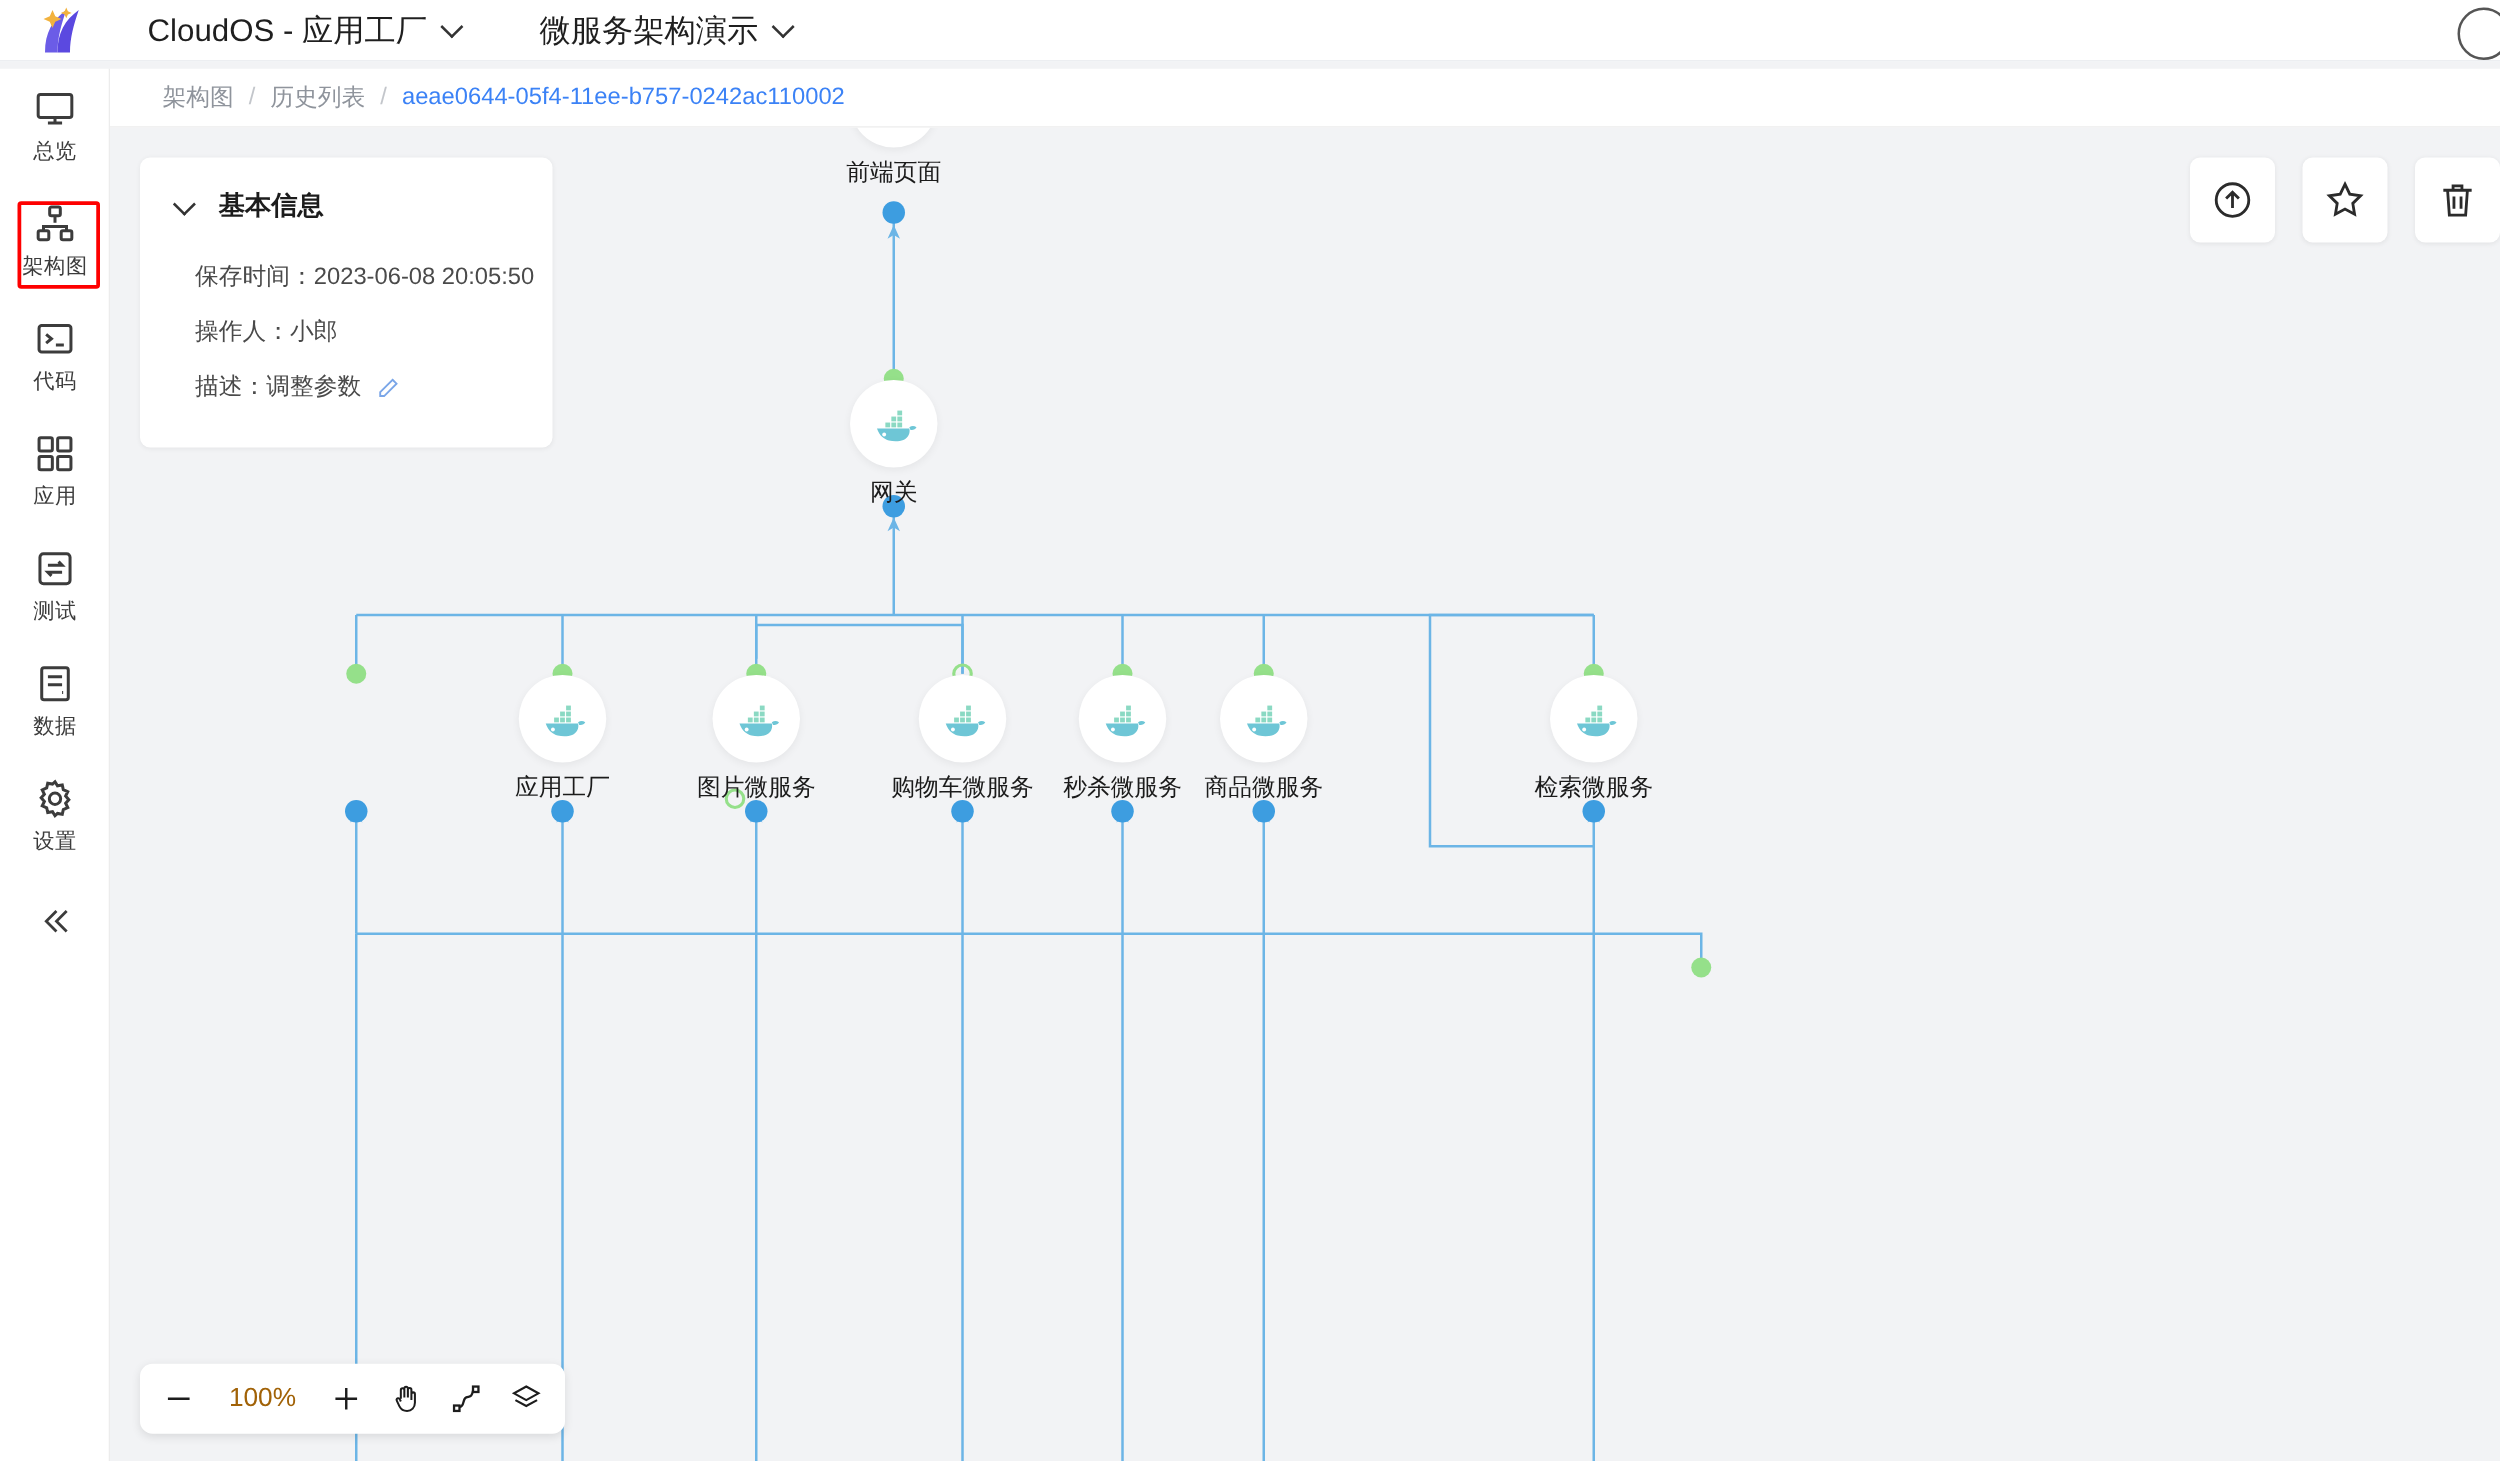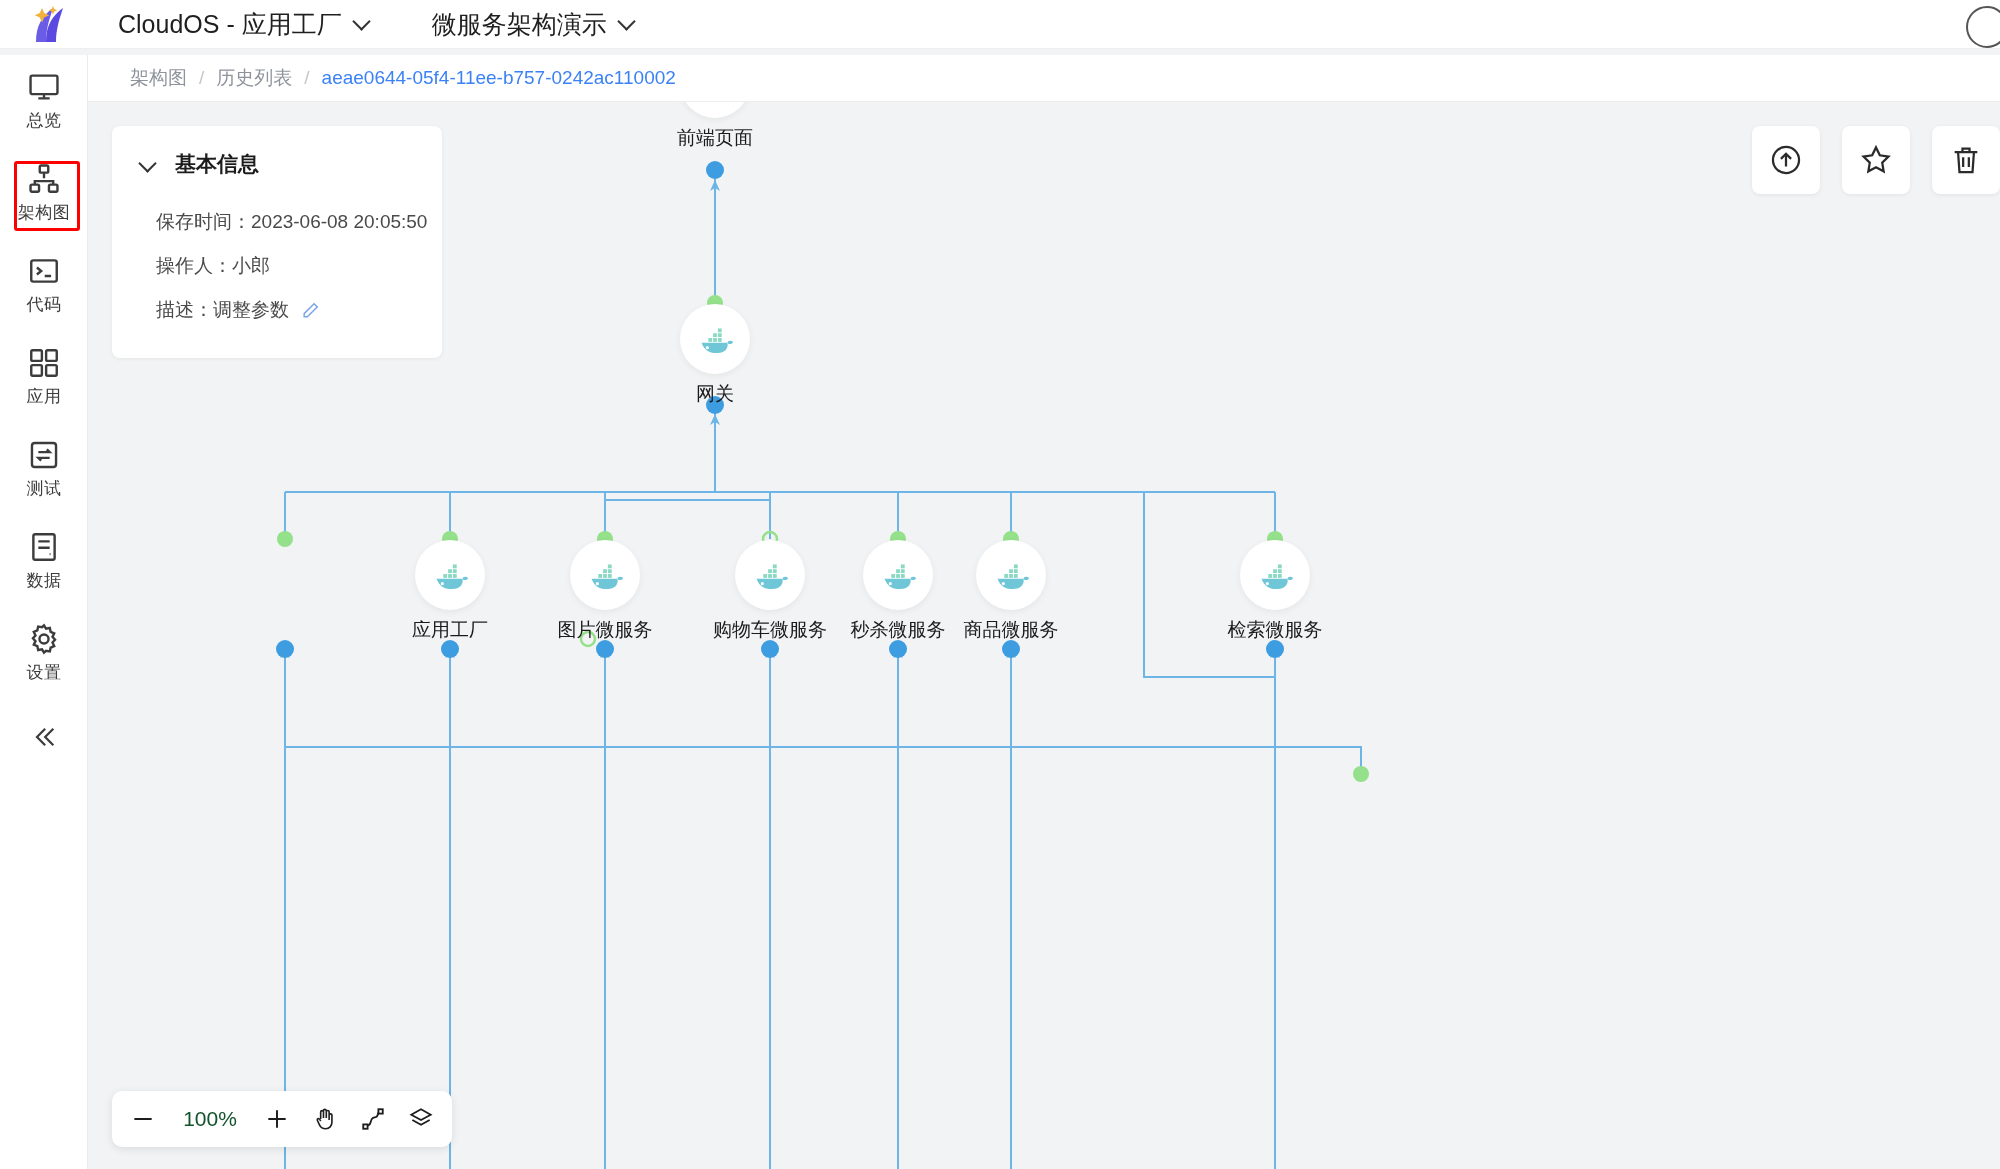--- a/index.html
+++ b/index.html
@@ -120,21 +120,21 @@
   }
 
   
   .zoombar {
     position: absolute; left: 24px; bottom: 22px; height: 56px;
     background: #fff; border-radius: 10px; display: flex; align-items: center;
     padding: 0 18px; gap: 22px; box-shadow: 0 2px 8px rgba(0,0,0,0.10); z-index: 20;
   }
   .zb-item { display: flex; align-items: center; justify-content: center; cursor: pointer; color: #1d1d1d; }
   .zb-item svg { width: 26px; height: 26px; display: block; }
-  .zb-level { font-size: 21px; color: #14532d; min-width: 64px; text-align: center; cursor: pointer; }
+  .zb-level { font-size: 21px; color: #a16207; min-width: 64px; text-align: center; cursor: pointer; }
 </style>
 </head>
 <body>
 
 <div id="app">
 
   <div class="topbar">
     <div class="logo">
       <svg viewBox="0 0 54 40">
         <path d="M14 38 C14 22, 20 12, 31 4 C27 16, 24 26, 24 38 Z" fill="#6b5ce7"></path>

